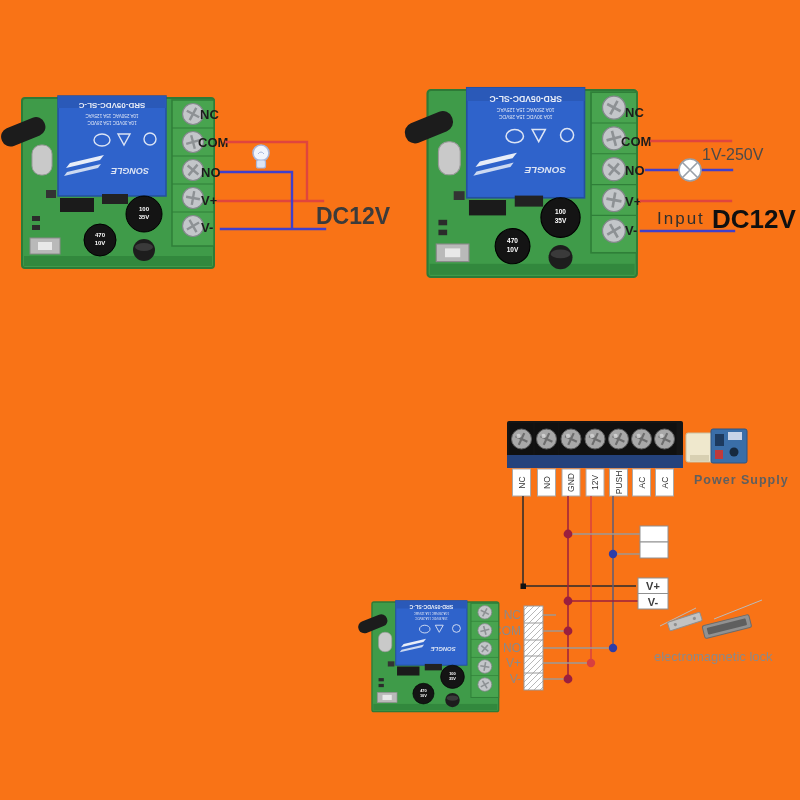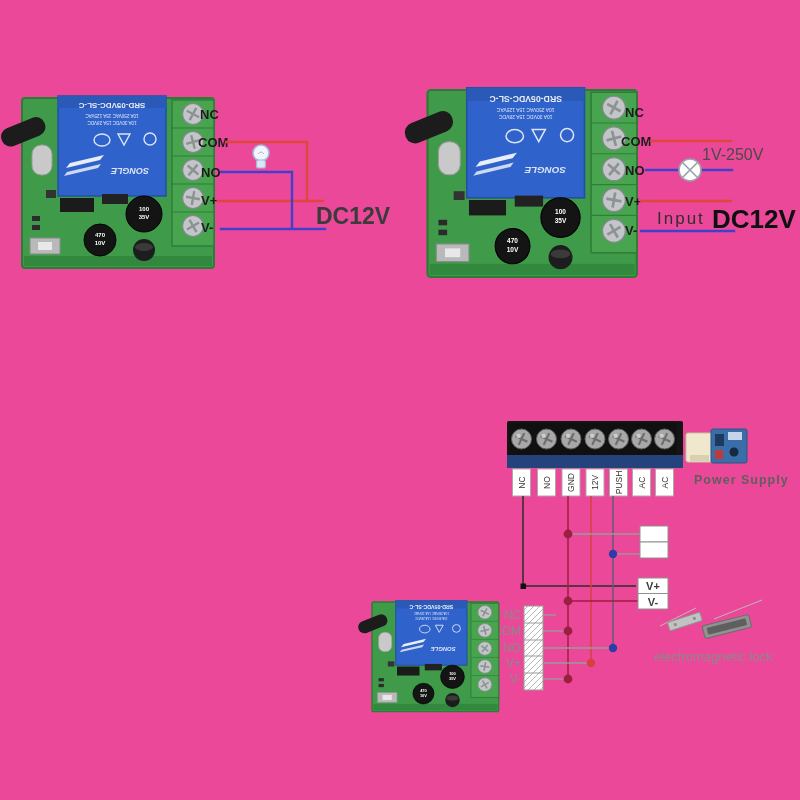--- a/index.html
+++ b/index.html
@@ -1,16 +1,16 @@
 <!DOCTYPE html>
 <html><head>
 <meta charset="utf-8">
 <style>
   html,body{margin:0;padding:0;background:#ffffff;}
-  .canvas{position:relative;width:800px;height:800px;background:#ec4899;overflow:hidden;
+  .canvas{position:relative;width:800px;height:800px;background:#f97316;overflow:hidden;
           font-family:"Liberation Sans", sans-serif;}
   svg text{font-family:"Liberation Sans", sans-serif;}
   .t-label{font-size:13px;font-weight:700;fill:#1c1c1c;}
   .dc-small{font-size:23px;font-weight:600;fill:#3b3b3b;}
   .dc-big{font-size:26px;font-weight:700;fill:#101010;}
   .volt{font-size:16px;font-weight:500;fill:#4a4a4a;}
   .input{font-size:17px;font-weight:500;fill:#2f2f2f;letter-spacing:2px;}
   .ps-label{font-size:12.5px;font-weight:700;fill:#5f5f5f;letter-spacing:1px;}
   .box-label{font-size:11px;font-weight:700;fill:#3c3c3c;text-anchor:middle;}
   .strip-label{font-size:12px;fill:#8a8a8a;text-anchor:end;}

